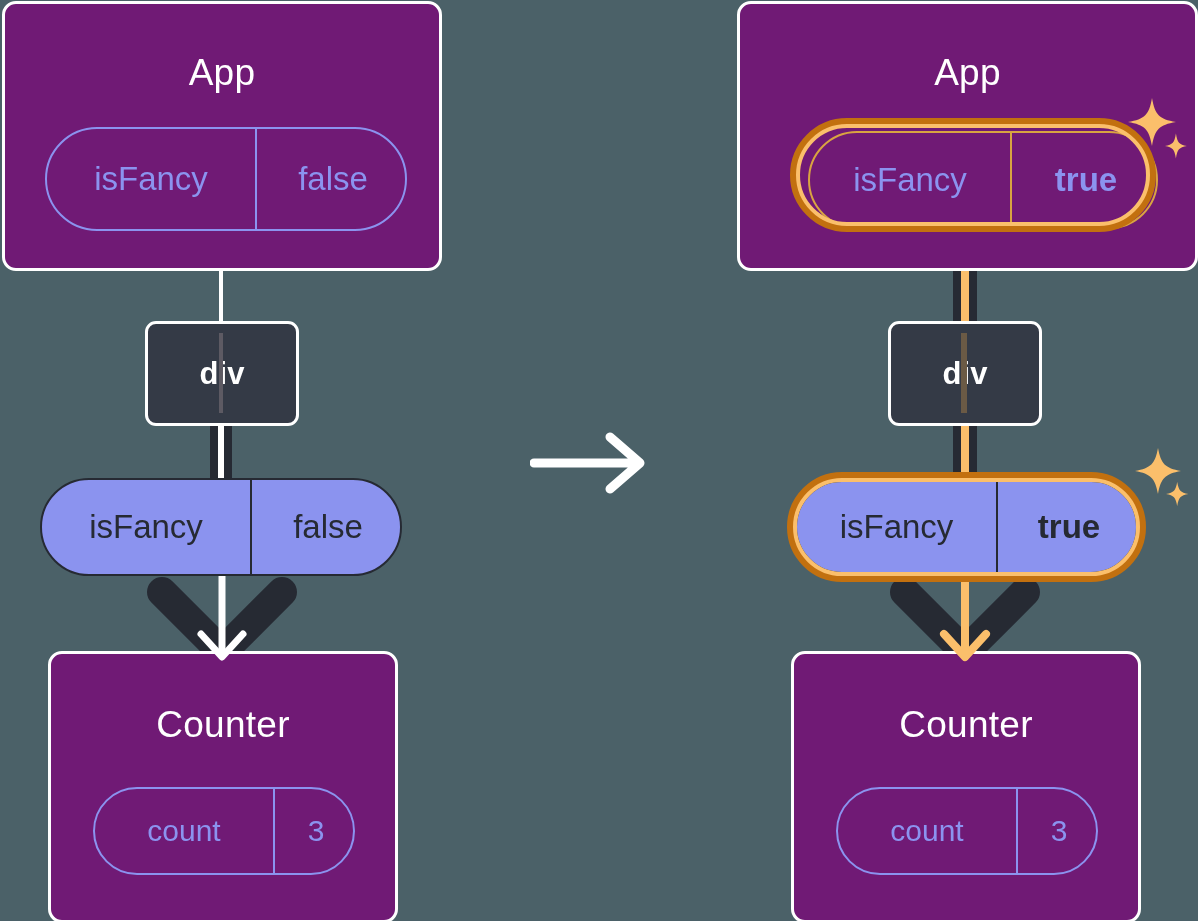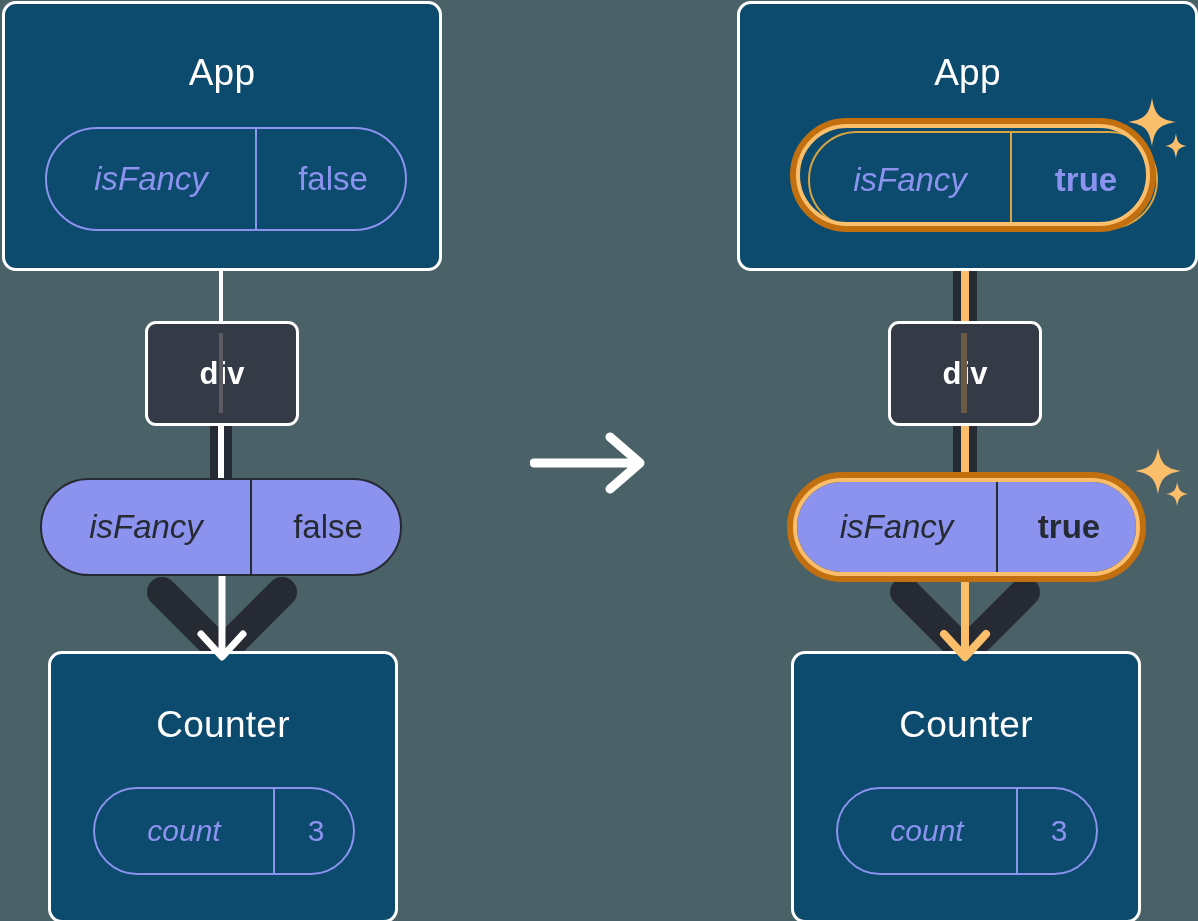--- a/index.html
+++ b/index.html
@@ -7,21 +7,21 @@
     width:1198px;height:921px;
     background:#4b6168;
     font-family:"Liberation Sans", sans-serif;
     overflow:hidden;
   }
   #stage{position:relative;width:1198px;height:921px;}
 
   
   .card{
     position:absolute;
-    background:#0c4a6e;
+    background:#701a75;
     border:3px solid #ffffff;
     border-radius:14px;
     box-sizing:border-box;
     z-index:4;
   }
   .card-title{
     position:absolute;
     left:0;right:0;
     text-align:center;
     color:#ffffff;
@@ -52,21 +52,21 @@
     align-items:stretch;
     border-radius:999px;
     z-index:7;
   }
   .pill .cell{
     display:flex;align-items:center;justify-content:center;
     font-size:33px;
     white-space:nowrap;
     box-sizing:border-box;
   }
-  .pill .cell.k{flex:0 0 auto;font-style:italic;}
+  .pill .cell.k{flex:0 0 auto;}
   .pill .cell.v{flex:0 0 auto;}
 
   
   .pill.ghost{
     border:2px solid #8b93ef;
     background:transparent;
   }
   .pill.ghost .cell{color:#8b93ef;}
   .pill.ghost .cell.v{border-left:2px solid #8b93ef;}
 

